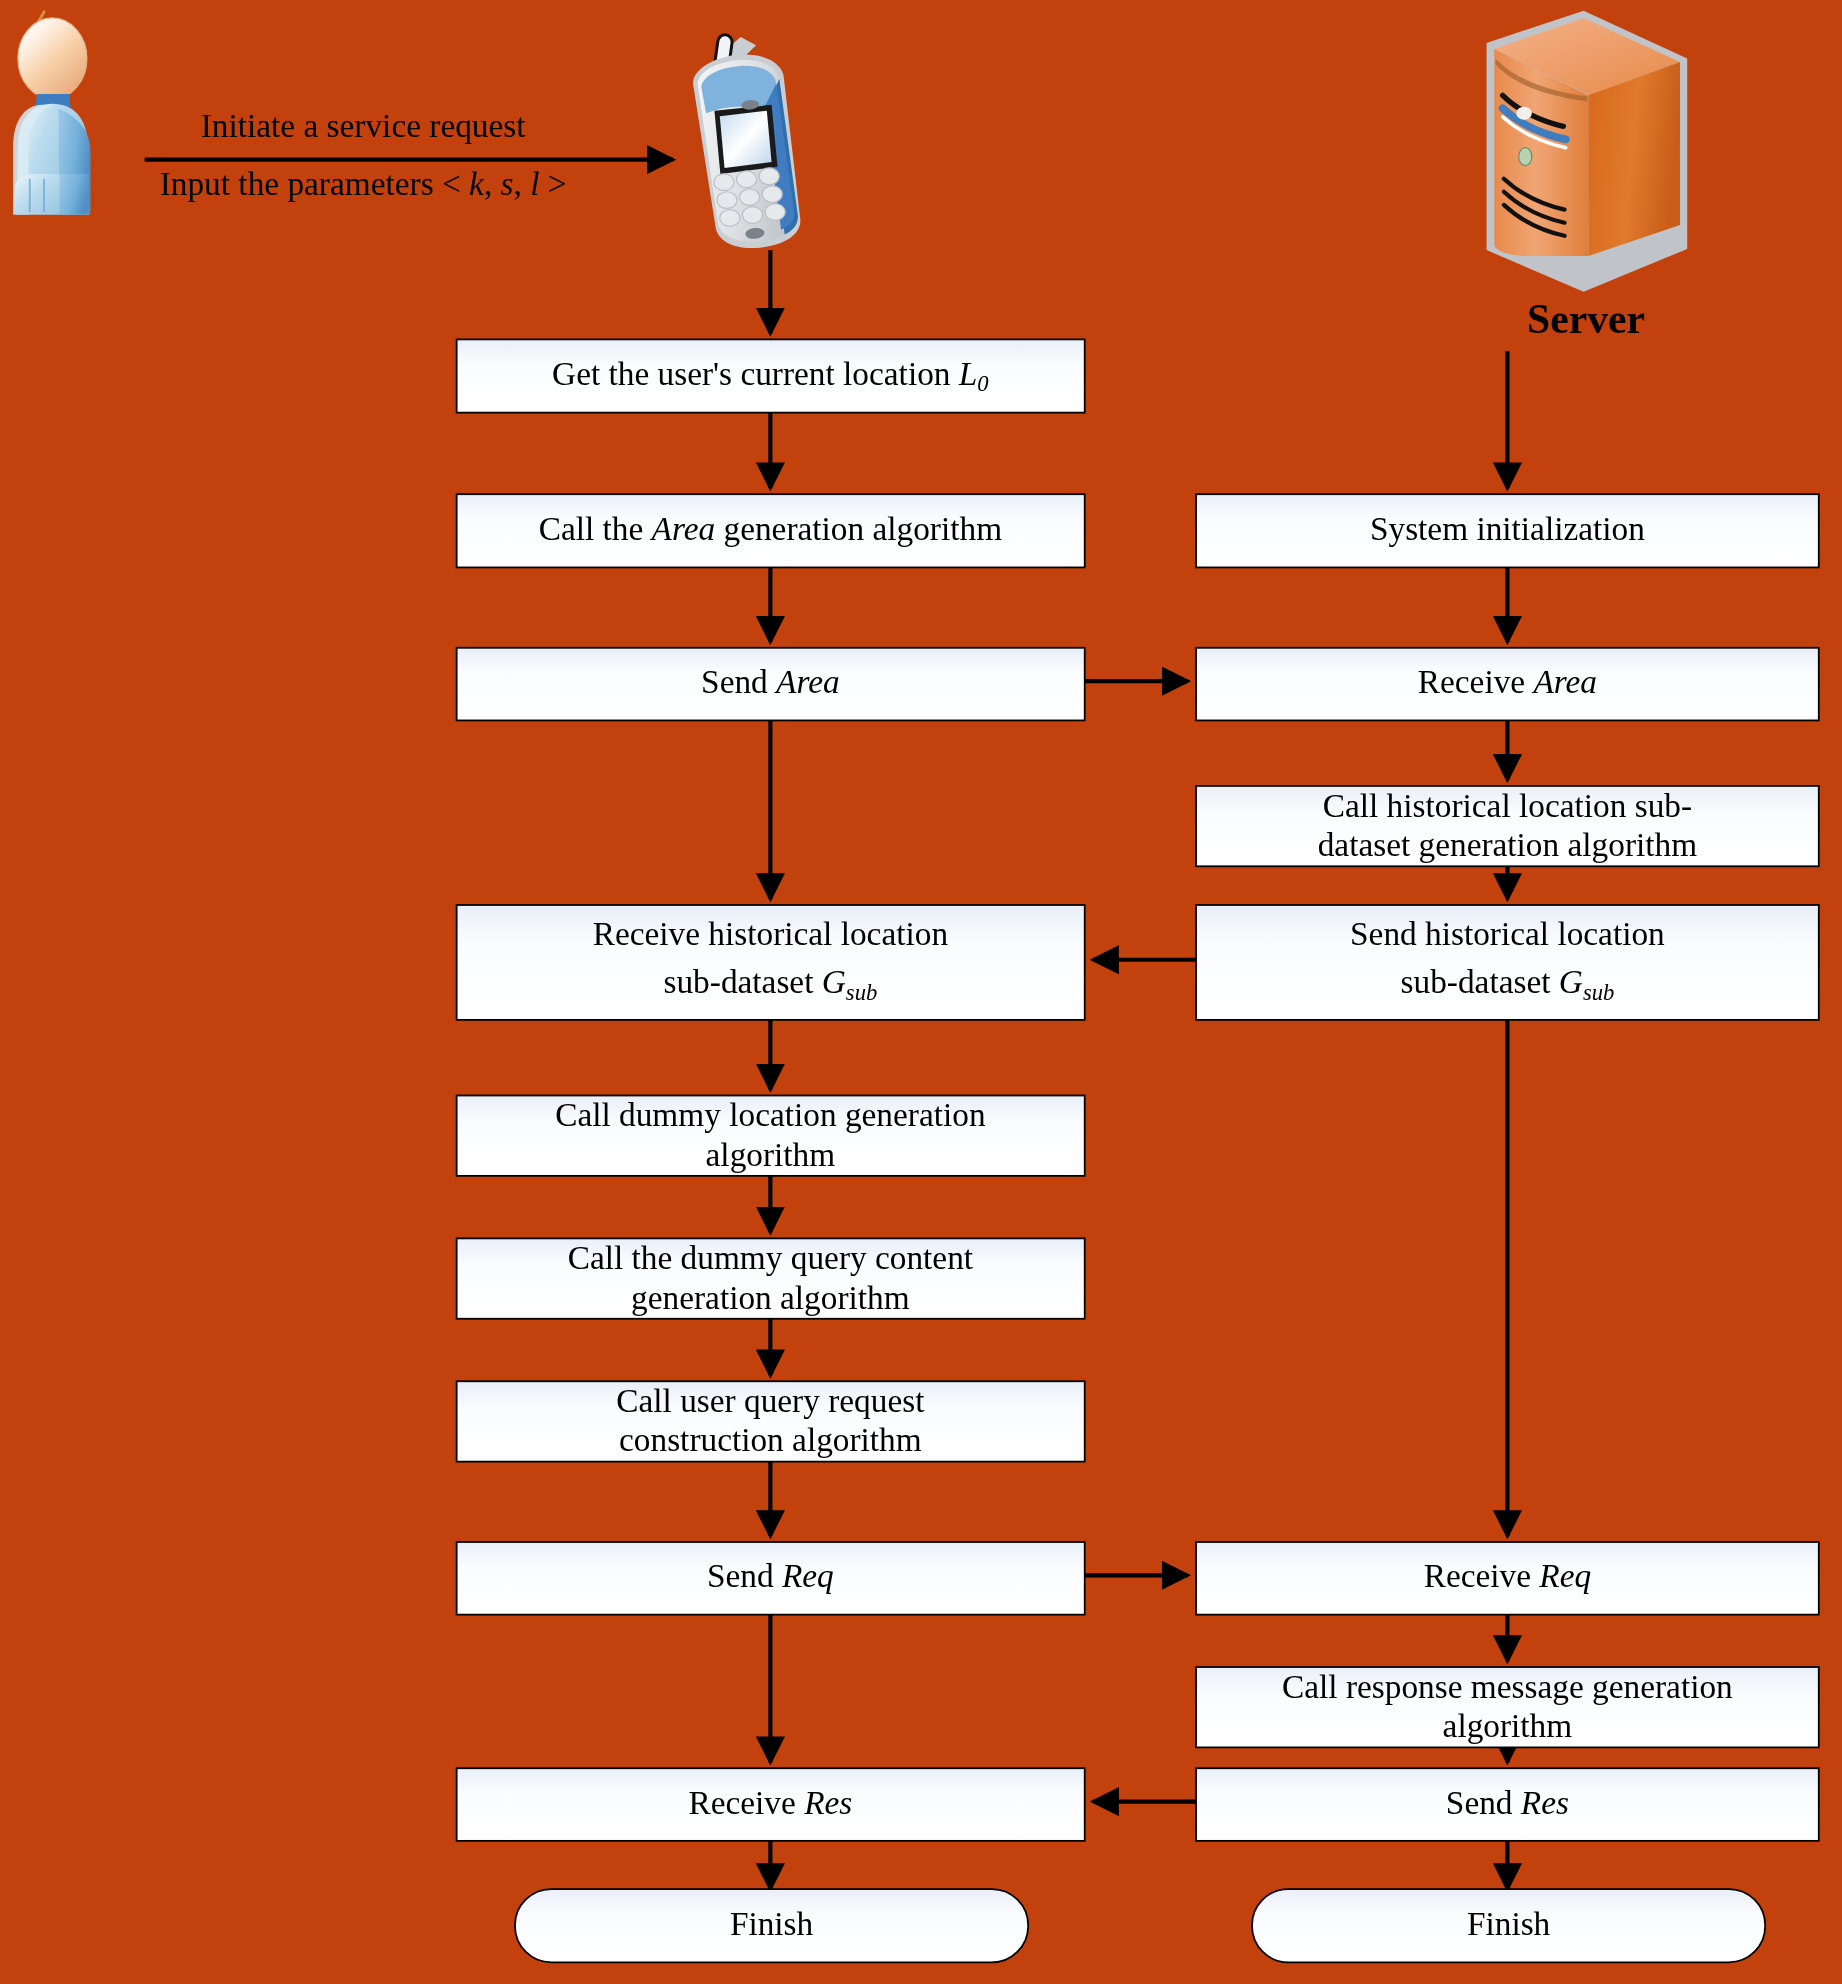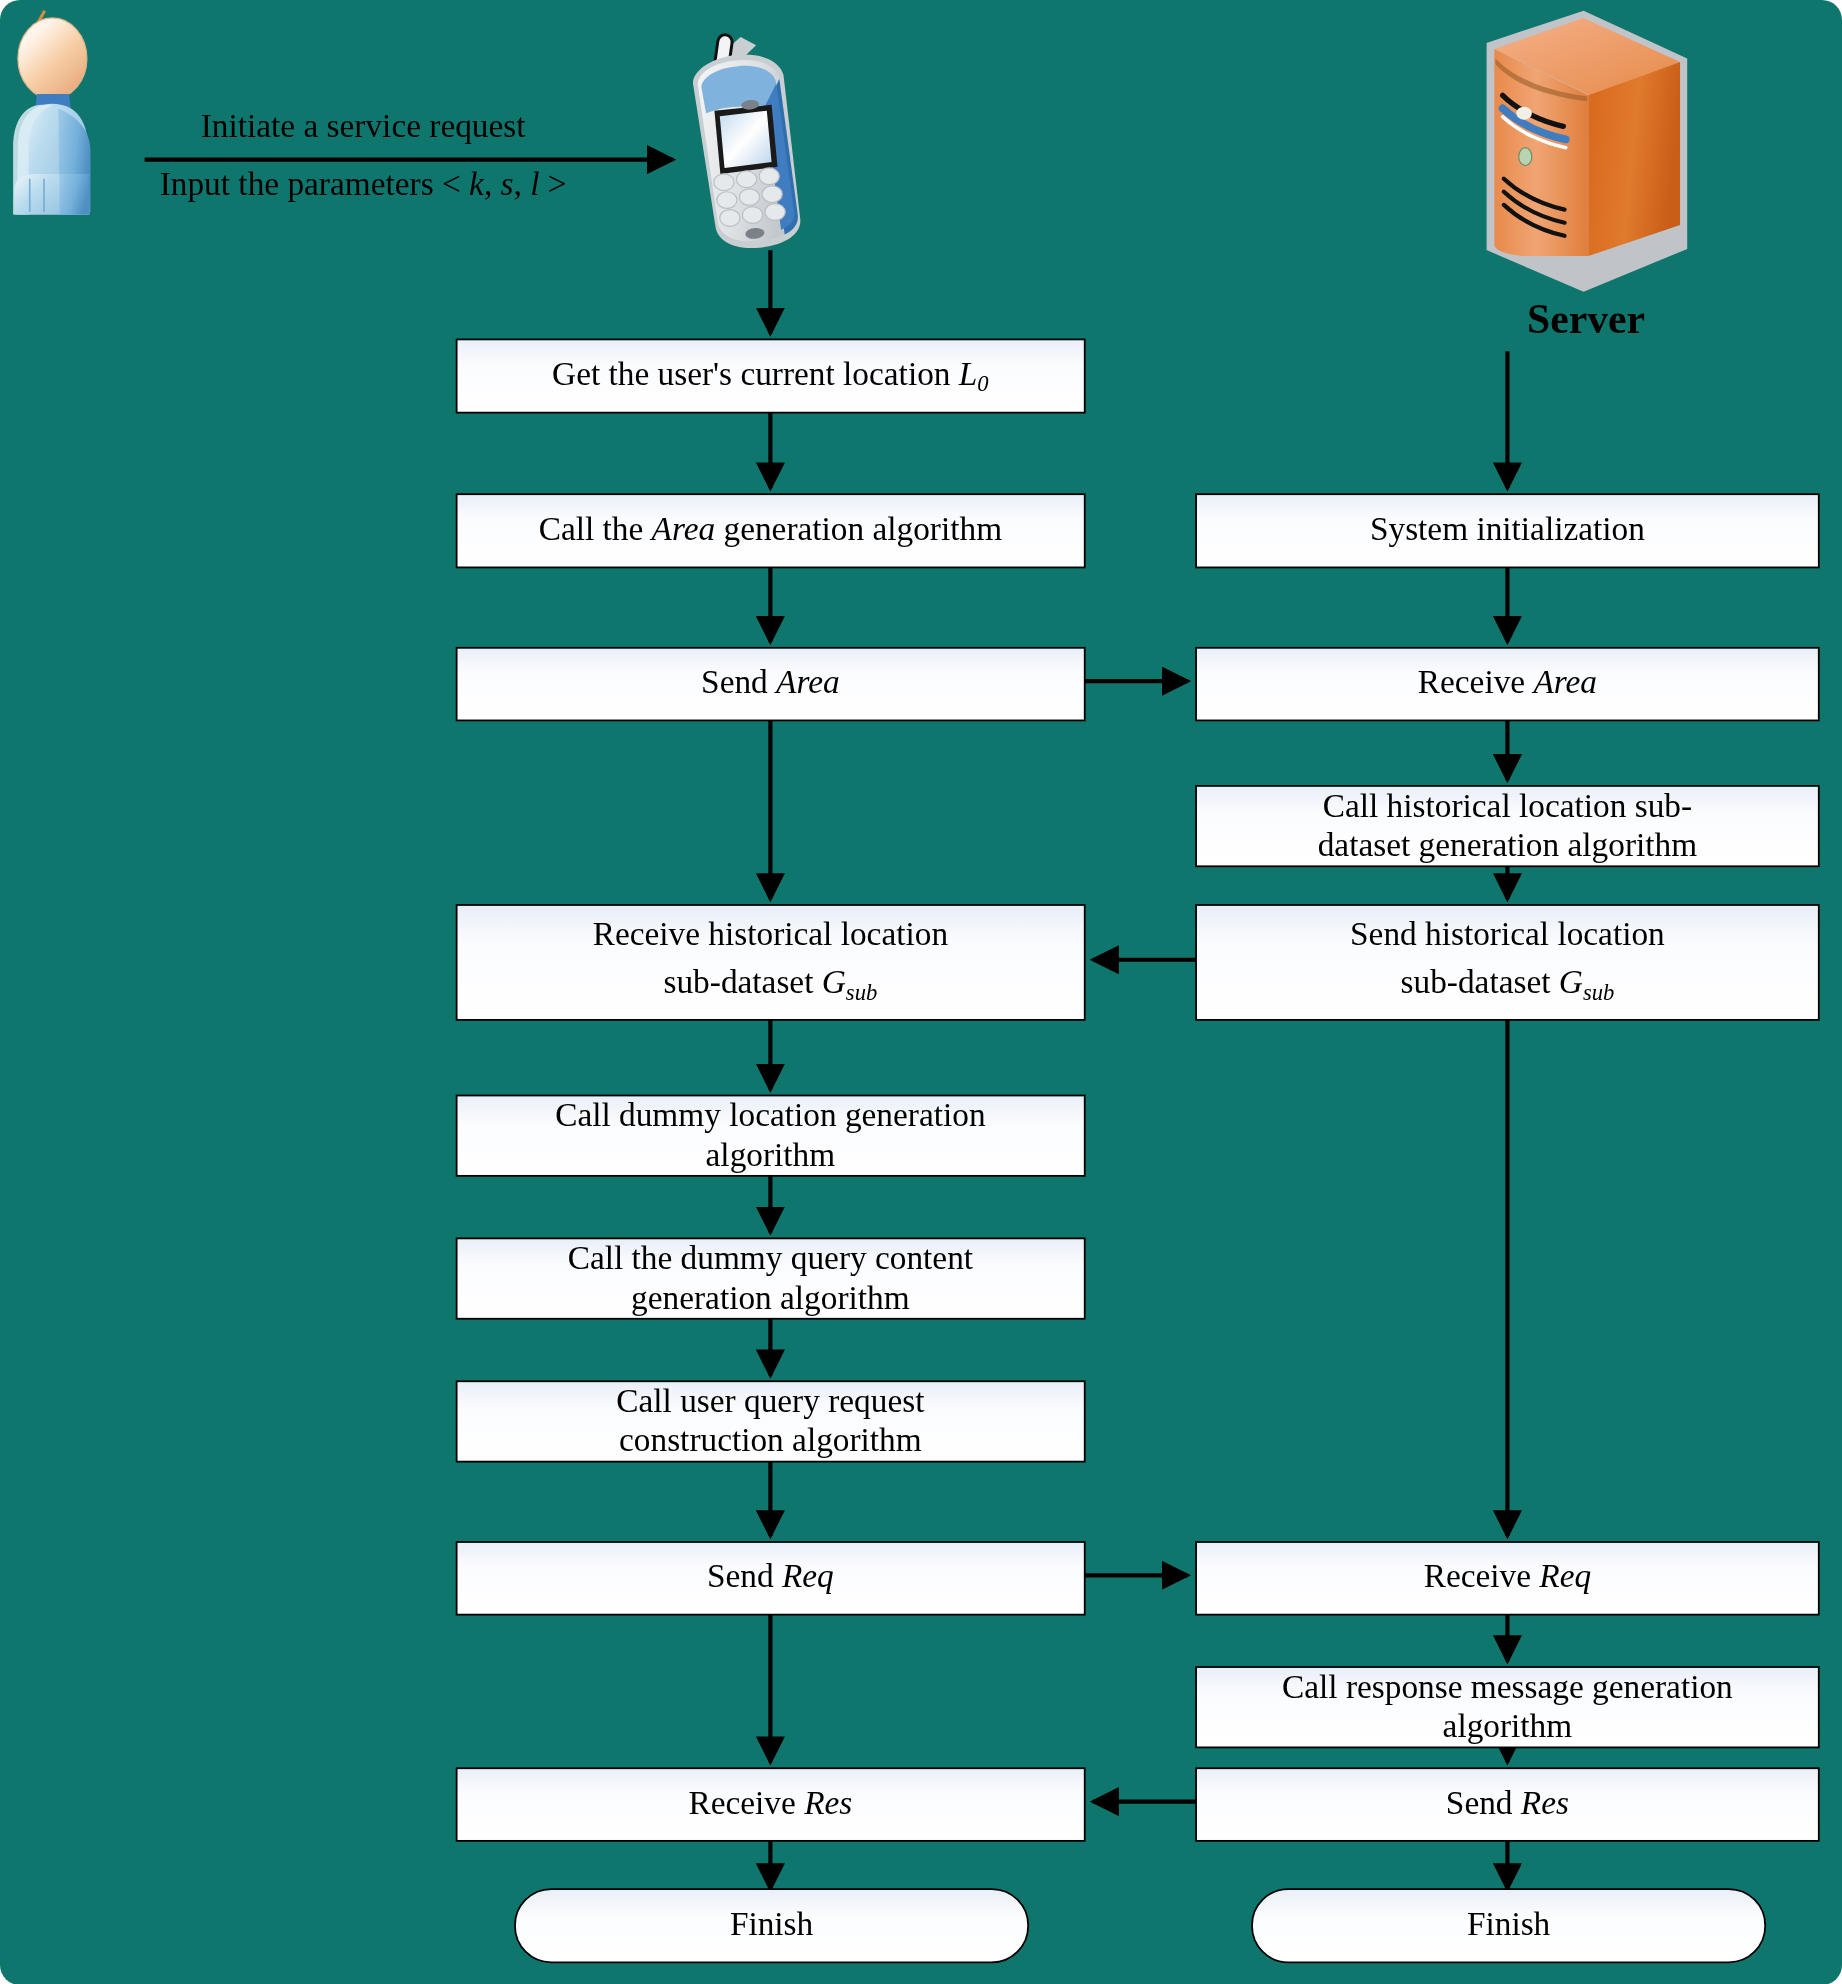--- a/index.html
+++ b/index.html
@@ -4,24 +4,23 @@
 <style>
   html, body {
     margin: 0;
     padding: 0;
     background: #ffffff;
   }
   #page {
     position: relative;
     width: 1842px;
     height: 1985px;
-    background: #0f766e;
+    background: #c2410c;
     overflow: hidden;
     font-family: "Liberation Serif", "DejaVu Serif", serif;
-    border-radius: 20px;
   }
   svg.layer {
     position: absolute;
     left: 0;
     top: 0;
     width: 1842px;
     height: 1985px;
   }
   .node-text {
     font-family: "Liberation Serif", "DejaVu Serif", serif;

